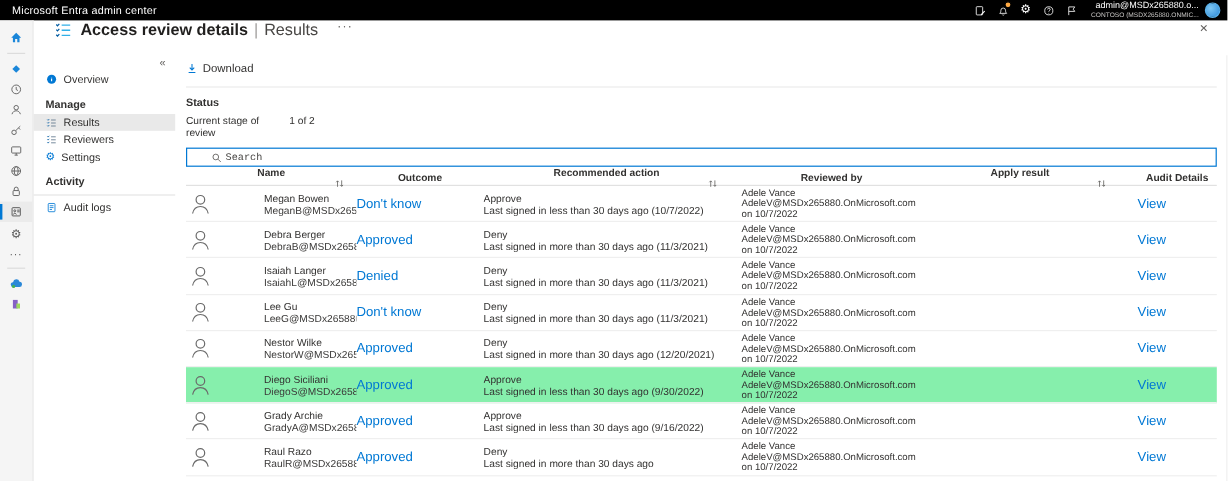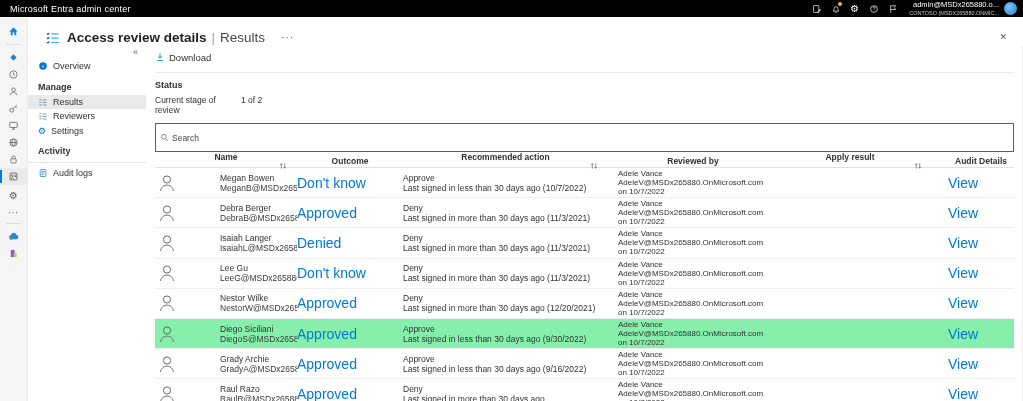--- a/index.html
+++ b/index.html
@@ -35,21 +35,21 @@
   .rail-item.selected { background:#ebebeb; }
   .rail-item.selected::before { content:""; position:absolute; left:0; top:2px; bottom:2px;
     width:2px; background:#0078d4; }
   .rail-icon svg { width:11px; height:11px; }
   .rail-icon .tg { font-size:10px; color:#5d5d5d; line-height:11px; font-family:"DejaVu Sans",sans-serif; }
   .rail-divider { height:1px; background:#dcdcdc; margin:4px 6px; }
 
   .workspace { flex:1; display:flex; flex-direction:column; min-width:0; }
 
   
-  .page-header { height:29px; flex:none; display:flex; align-items:center; padding:11px 8px 0 17px; }
+  .page-header { height:29px; flex:none; display:flex; align-items:flex-start; padding:0 8px 0 17px; }
   .title-icon svg { width:15px; height:15px; margin-right:7px; }
   .title-main { font-size:13.5px; font-weight:bold; color:#201f1e; white-space:nowrap; }
   .title-sep { font-size:13.5px; color:#a19f9d; margin:0 5px; font-weight:400; }
   .title-sub { font-size:13.5px; color:#484644; font-weight:400; }
   .title-more { margin-left:16px; color:#605e5c; font-size:10px; letter-spacing:1px; cursor:pointer; }
   .ph-spacer { flex:1; }
   .close-btn { color:#605e5c; font-size:9px; padding:2px 8px; cursor:pointer; }
 
   
   .body-row { flex:1; display:flex; min-height:0; position:relative; }
@@ -64,22 +64,22 @@
   .nav-divider { height:1px; background:#e5e5e5; margin:3px 0 3px 0; }
 
   .main { flex:1; min-width:0; padding:4px 8px 0 9px; border-right:1px solid #ececec; }
   .download-btn { display:flex; gap:4px; background:none; border:none;
     font-family:inherit; font-size:9.5px; color:#323130; cursor:pointer; height:15px; margin-top:2px; }
   .download-btn svg { width:10px; height:10px; }
   .hdiv { height:1px; background:#ececec; margin-top:5px; }
   .status-heading { font-size:9px; font-weight:bold; margin-top:7px; }
   .stage-row { display:flex; margin-top:5px; font-size:8.5px; }
   .stage-label { width:86px; flex:none; }
-  .search-box { margin-top:8px; height:29px; border:1px solid #0078d4; display:flex;
-    align-items:center; padding:0 4px; gap:3px; background:#fff; }
+  .search-box { margin-top:8px; height:16px; border:1px solid #0078d4; display:flex;
+    align-items:center; padding:0 20px; gap:3px; background:#fff;font-family:Liberation Mono, monospace; }
   .search-box svg { width:9px; height:9px; flex:none; }
   .search-input { flex:1; border:none; outline:none; font-family:inherit; font-size:8.5px;
     color:#323130; background:transparent; height:12px; }
   .search-input::placeholder { color:#484644; }
 
   
   .tgrid { display:grid; grid-template-columns:142px 106px 205px 160px 164px 1fr; }
   .thead { height:16px; align-items:center; border-bottom:1px solid #e1e1e1; font-size:8.5px;
     font-weight:bold; color:#323130; }
   .th { display:flex; align-items:center; white-space:nowrap;flex-direction:column; }
@@ -87,21 +87,21 @@
   .th .sort svg { width:8px; height:8px; }
   .th.c4 { padding-left:10px; } .th.c6 { padding-left:16px; }
   .trow { min-height:30.2px; align-items:center; border-bottom:1px solid #efefef;
     font-size:8.5px; cursor:pointer; }
   .trow.hl { background:#86efac; }
   .cell { min-width:0; white-space:nowrap; overflow:hidden; }
   .name-cell { display:flex; align-items:center; gap:7px; padding-left:2px; }
   .name-cell svg { width:20px; height:20px; flex:none; }
   .name-lines { line-height:10px;margin-left:36px; }
   .pemail { color:#3b3a39; }
-  .link { color:#0078d4; font-size:14px; }
+  .link { color:#0078d4; font-size:11px; }
   .action-cell { line-height:10px; color:#323130; }
   .reviewer-cell { font-size:8px; line-height:9px; color:#323130; padding-left:10px; }
   .audit-cell { padding-left:16px; }
 </style>
 </head>
 <body>
 
 <div class="topbar">
   <span class="tb-title">Microsoft Entra admin center</span>
   <div class="tb-spacer"></div>

